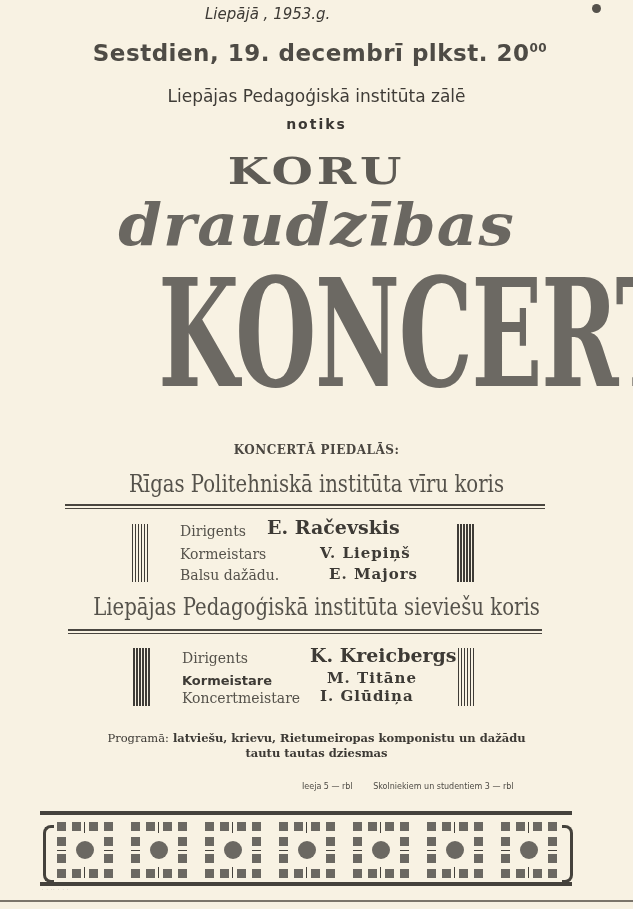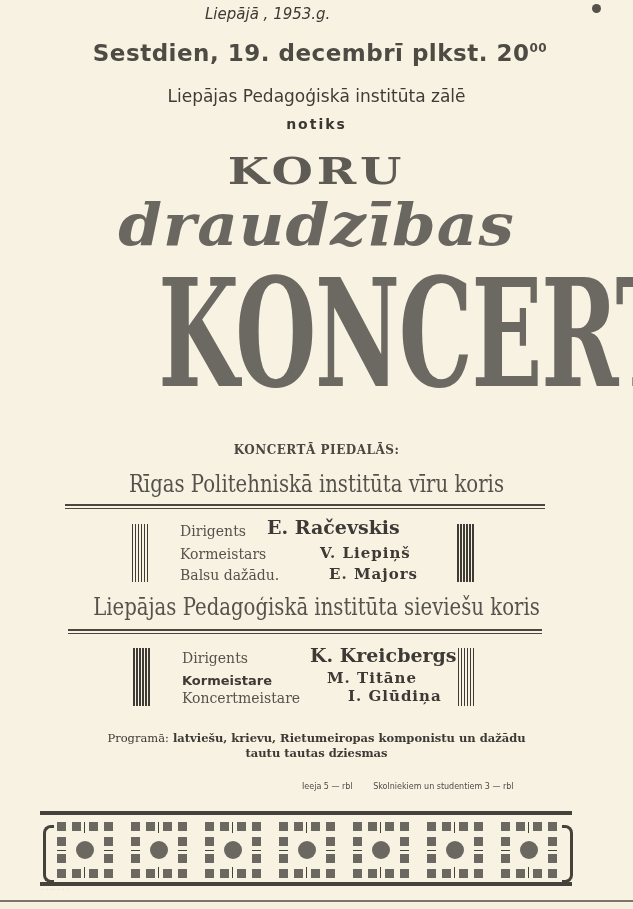--- a/index.html
+++ b/index.html
@@ -172,21 +172,21 @@
   </div>
   <div class="credit-row" style="left:182px; top:670px;">
     <span class="role bold">Kormeistare</span>
   </div>
   <div class="credit-row" style="left:327px; top:668px;">
     <span class="name med">M. Titāne</span>
   </div>
   <div class="credit-row" style="left:182px; top:688px;">
     <span class="role">Koncertmeistare</span>
   </div>
-  <div class="credit-row" style="left:320px; top:686px;margin-left:28px;">
+  <div class="credit-row" style="left:320px; top:686px;">
     <span class="name med">I. Glūdiņa</span>
   </div>
 
   <div class="abs center program">
     <span class="lead">Programā:</span>
     <span>latviešu, krievu, Rietumeiropas komponistu un dažādu</span>
   </div>
   <div class="abs center program program2">tautu tautas dziesmas</div>
 
   <div class="abs prices">

